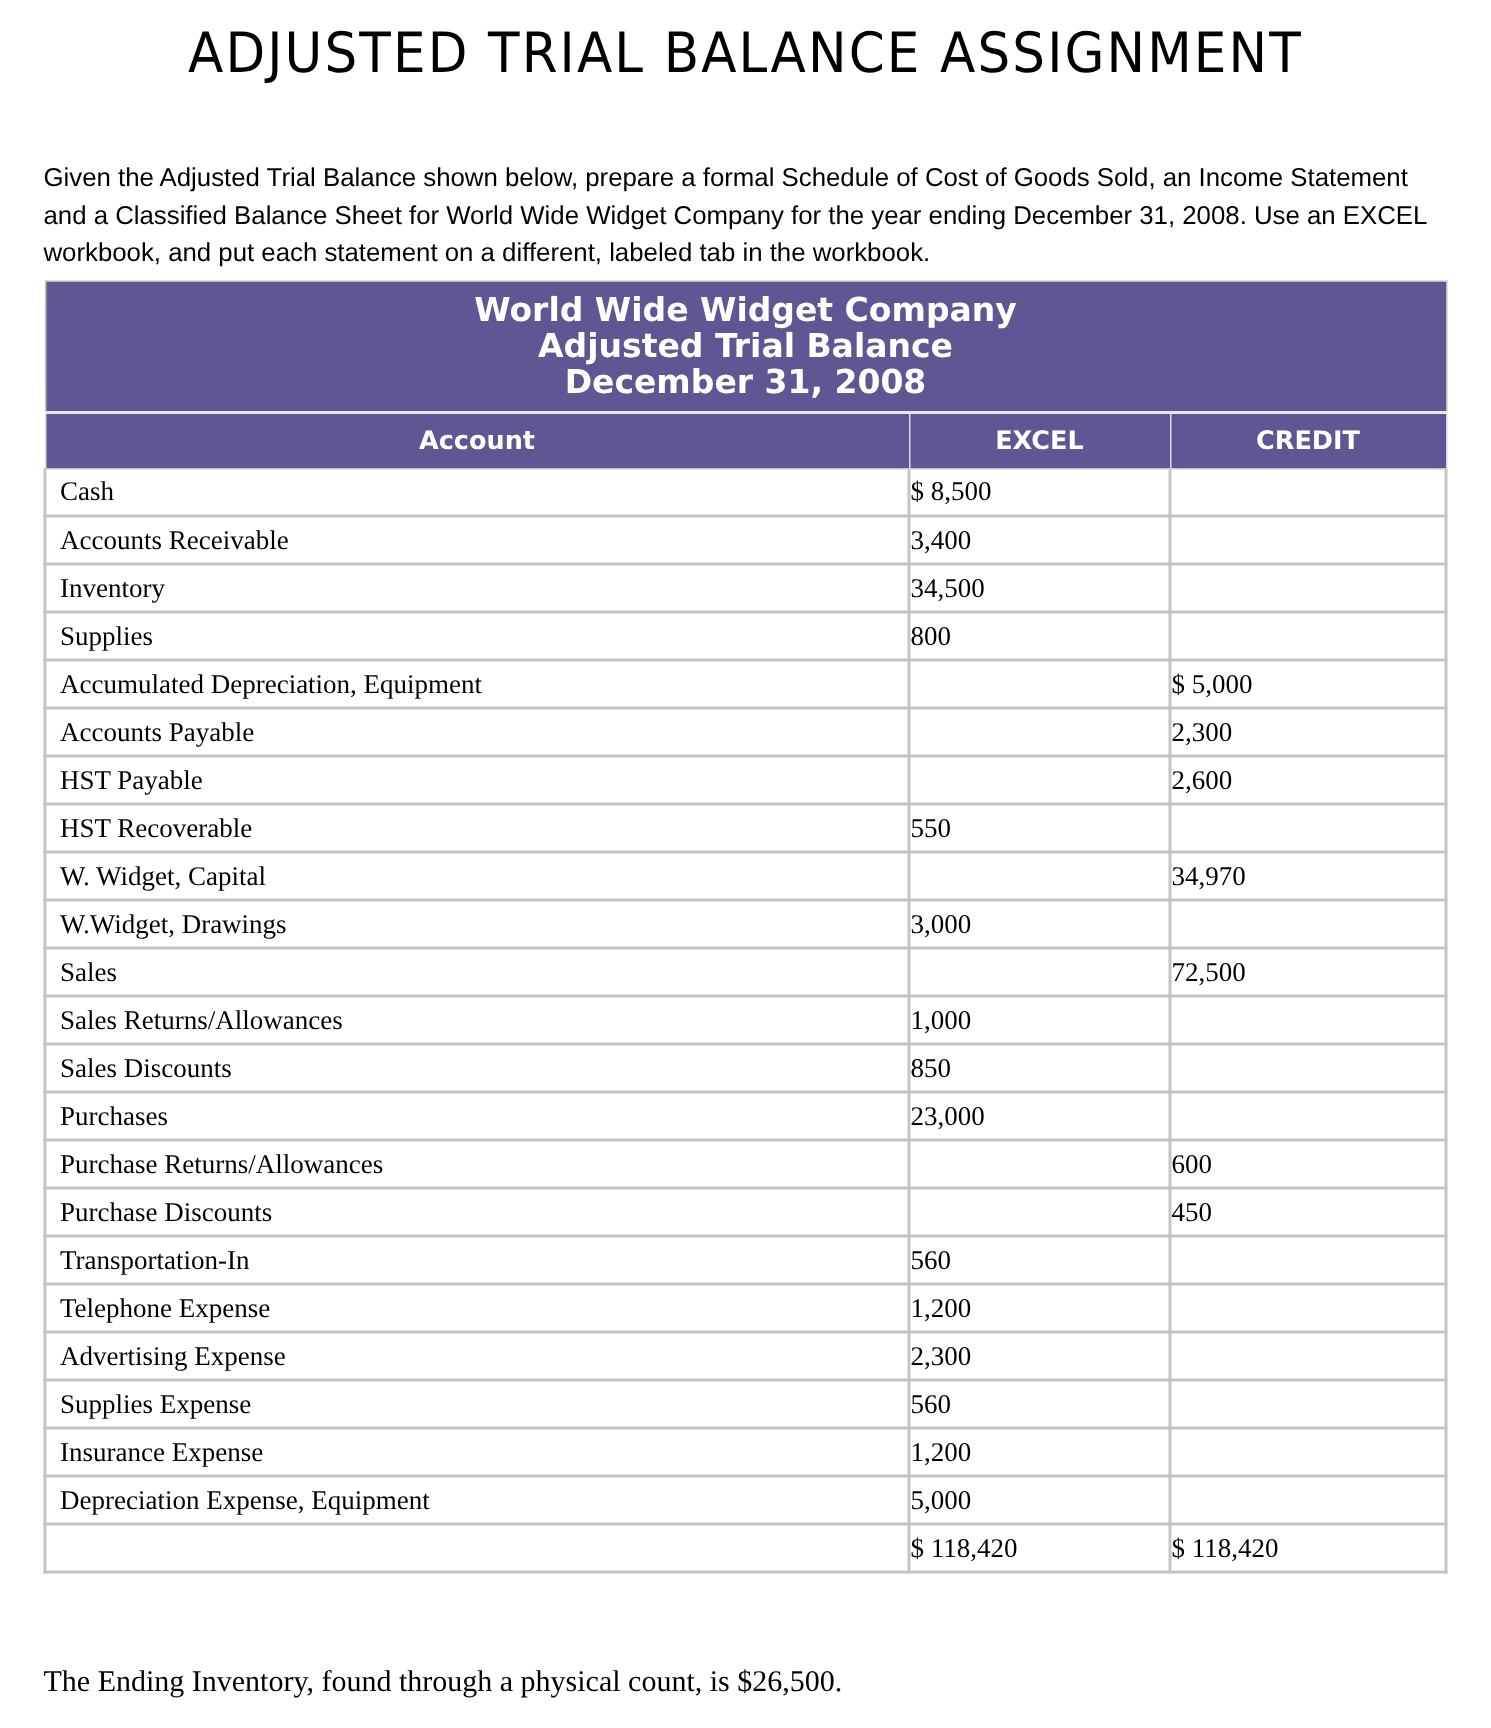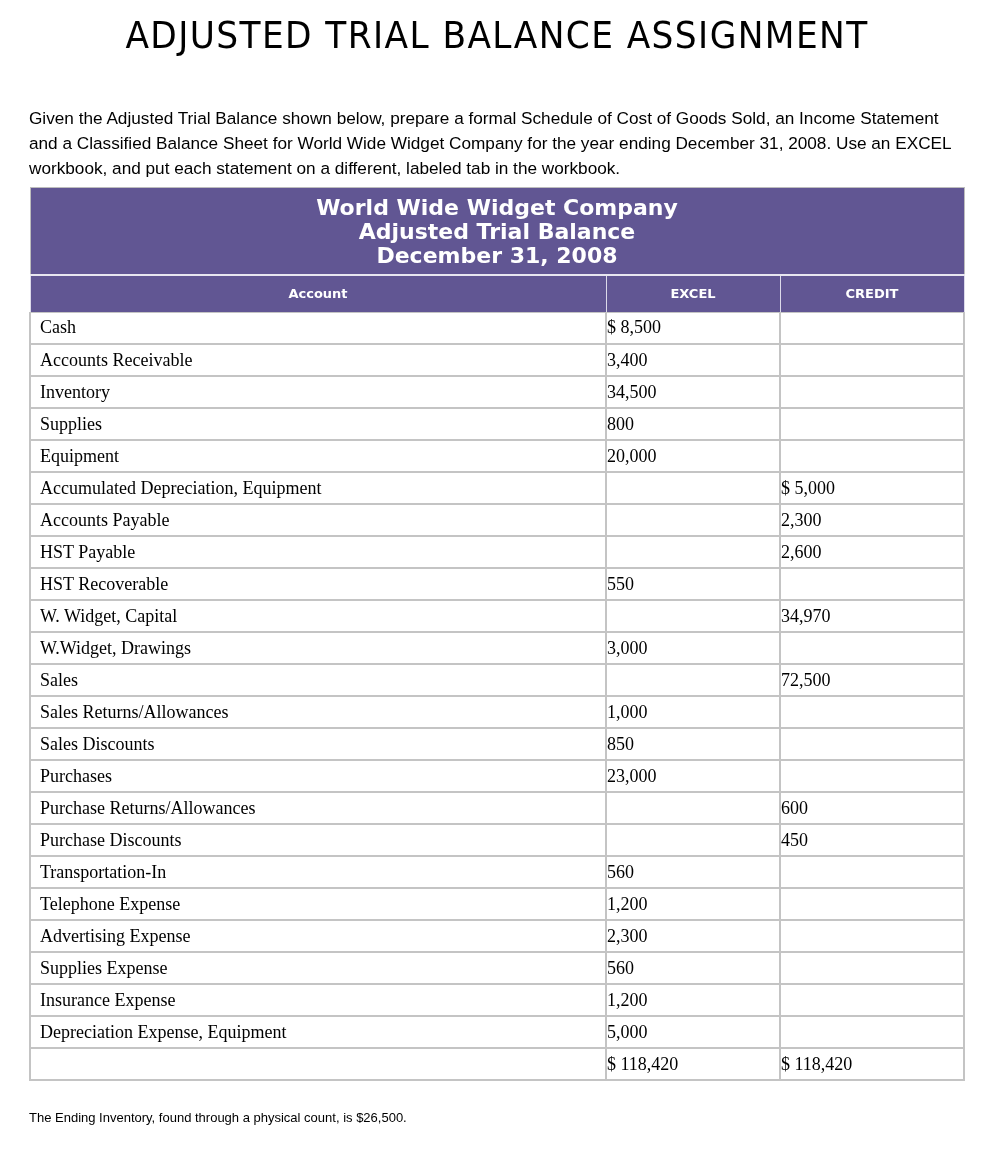--- a/index.html
+++ b/index.html
@@ -19,34 +19,34 @@
   }
   .tb td, .tb th { box-sizing:border-box; }
   .hdr-title {
     background:#615693; color:#fff; text-align:center;
     font-family:"DejaVu Sans", sans-serif; font-weight:bold; font-size:22px;
     line-height:24px; height:84px; padding:8px 0 6px 0;
     border:1px solid #bdbdbd; border-bottom:2px solid #e8e6f0;
   }
   .hdr-col {
     background:#615693; color:#fff; text-align:center;
-    font-family:"DejaVu Sans", sans-serif; font-weight:bold; font-size:13px;
+    font-family:"DejaVu Sans", sans-serif; font-weight:bold; font-size:17px;
     height:37px; border-left:1px solid #dcdaea; border-right:1px solid #dcdaea;
   }
   .row td {
     height:32px; border:2px solid #c4c4c4; border-top:1px solid #c4c4c4;
     font-family:"Liberation Serif", serif; font-size:18px; padding:0;
   }
   .acct { padding-left:9px !important; }
   .amt { padding-right:10px !important; }
   .amt.cr { padding-right:10px !important; }
   .total td { font-weight:normal; }
   .footer {
     position:absolute; left:29px; top:1110px;
-    font-family:Liberation Sans, sans-serif; font-size:13px;
+    font-family:Liberation Serif, serif; font-size:20px;
   }
 </style>
 </head>
 <body>
 
 <div class="title">ADJUSTED TRIAL BALANCE ASSIGNMENT</div>
 <div class="intro">Given the Adjusted Trial Balance shown below, prepare a formal Schedule of Cost of Goods Sold, an Income Statement and a Classified Balance Sheet for World Wide Widget Company for the year ending December 31, 2008. Use an EXCEL workbook, and put each statement on a different, labeled tab in the workbook.</div>
 
 <table class="tb">
   <colgroup>
@@ -80,25 +80,20 @@
         <td class="amt cr"></td>
       </tr>
       <tr class="row">
         <td class="acct">Inventory</td>
         <td class="amt">34,500</td>
         <td class="amt cr"></td>
       </tr>
       <tr class="row">
         <td class="acct">Supplies</td>
         <td class="amt">800</td>
-        <td class="amt cr"></td>
-      </tr>
-      <tr class="row">
-        <td class="acct">Equipment</td>
-        <td class="amt">20,000</td>
         <td class="amt cr"></td>
       </tr>
       <tr class="row">
         <td class="acct">Accumulated Depreciation, Equipment</td>
         <td class="amt"></td>
         <td class="amt cr">$ 5,000</td>
       </tr>
       <tr class="row">
         <td class="acct">Accounts Payable</td>
         <td class="amt"></td>

